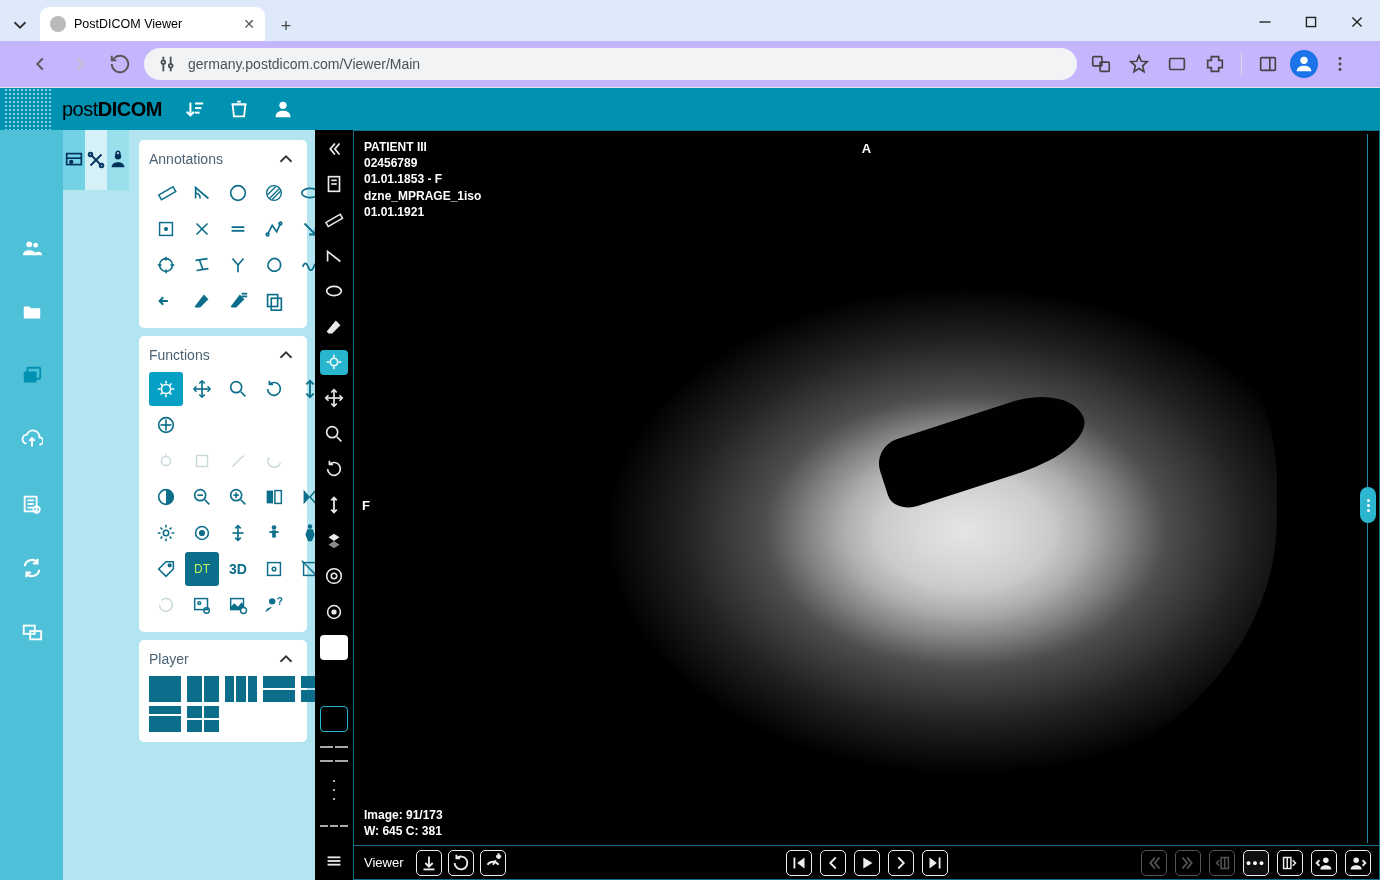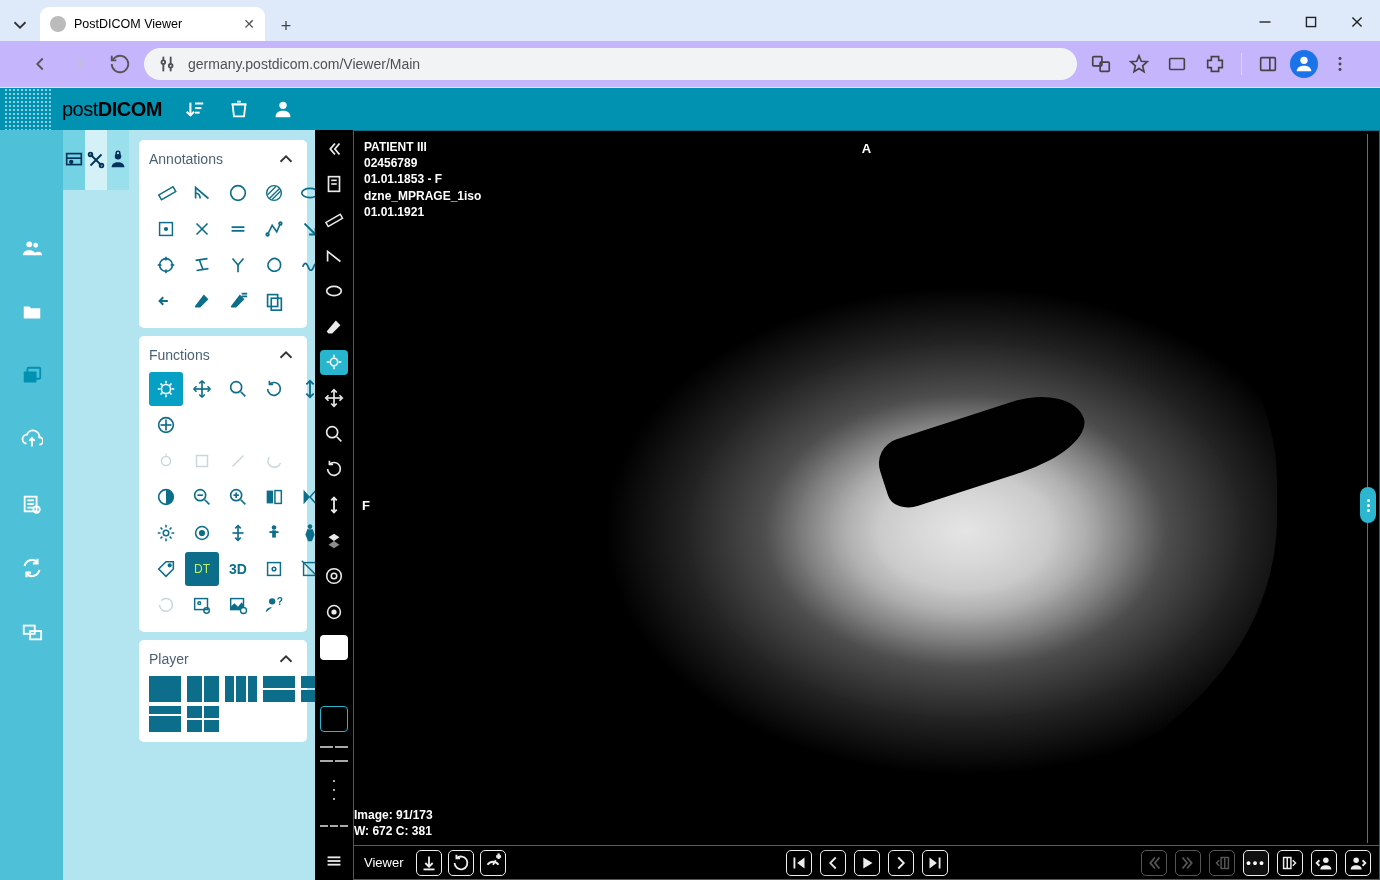--- a/index.html
+++ b/index.html
@@ -69,21 +69,21 @@
   .darkbar .dicon{width:28px;height:28px;color:#eaeaea;display:flex;align-items:center;justify-content:center;cursor:pointer;border-radius:4px;}
   .darkbar .dicon.active{background:#28b6cf;}
   .darkbar .dicon.box{background:#fff;color:#000;}
   .darkbar .dicon.outline{border:1px solid #28b6cf;}
 
   
   .viewport{flex:1;background:#000;position:relative;border:1px solid #106f86;}
   .meta-tl{position:absolute;top:8px;left:10px;color:#fff;font-size:12px;line-height:1.35;font-weight:600;text-shadow:0 0 2px #000;}
   .meta-tc{position:absolute;top:10px;left:50%;transform:translateX(-50%);color:#fff;font-size:13px;font-weight:700;}
   .meta-ml{position:absolute;top:50%;left:8px;transform:translateY(-50%);color:#fff;font-size:13px;font-weight:700;}
-  .meta-bl{position:absolute;bottom:40px;left:0;color:#fff;font-size:12px;font-weight:600;line-height:1.35;}
+  .meta-bl{position:absolute;bottom:40px;left:10px;color:#fff;font-size:12px;font-weight:600;line-height:1.35;}
   .right-handle{position:absolute;right:3px;top:50%;transform:translateY(-50%);width:16px;height:36px;background:#2cb6cf;border-radius:8px;display:flex;flex-direction:column;align-items:center;justify-content:center;gap:2px;}
   .right-handle span{width:3px;height:3px;border-radius:50%;background:#fff;}
   .right-line{position:absolute;right:11px;top:3px;bottom:36px;width:1px;background:#2288a0;}
   .img-area{position:absolute;left:30px;right:30px;top:70px;bottom:80px;display:flex;align-items:center;justify-content:center;}
   .brain{width:820px;height:620px;background:radial-gradient(ellipse 58% 52% at 62% 55%,#e9e9e9 0%,#dcdcdc 10%,#cfcfcf 18%,#b5b5b5 25%,#8a8a8a 33%,#565656 42%,#2d2d2d 58%,#000 80%);border-radius:50% 48% 48% 50%/56% 50% 50% 50%;filter:contrast(1.08) brightness(.95);position:relative;overflow:hidden;}
   .brain::before{content:'';position:absolute;right:23%;top:36%;width:210px;height:70px;background:#0a0a0a;border-radius:40px 100px 120px 40px/40px 60px 50px 30px;transform:rotate(-18deg);}
 
   
   .player{position:absolute;left:0;right:0;bottom:0;height:34px;background:#000;border-top:1px solid #18718a;display:flex;align-items:center;padding:0 8px;gap:6px;color:#fff;font-size:13px;}
   .player .boxbtn{width:26px;height:26px;border:1px solid #eee;border-radius:5px;display:flex;align-items:center;justify-content:center;color:#eee;cursor:pointer;position:relative;}
@@ -884,21 +884,21 @@
       <div>PATIENT III</div>
       <div>02456789</div>
       <div>01.01.1853 - F</div>
       <div>dzne_MPRAGE_1iso</div>
       <div>01.01.1921</div>
     </div>
     <div class="meta-tc">A</div>
     <div class="meta-ml">F</div>
     <div class="meta-bl">
       <div>Image: 91/173</div>
-      <div>W: 672 C: 381</div>
+      <div>W: 645 C: 381</div>
     </div>
     <div class="right-line"></div>
     <div class="right-handle">
         <span></span>
         <span></span>
         <span></span>
       </div>
 
     <div class="player">
       <span class="label">Viewer</span>

